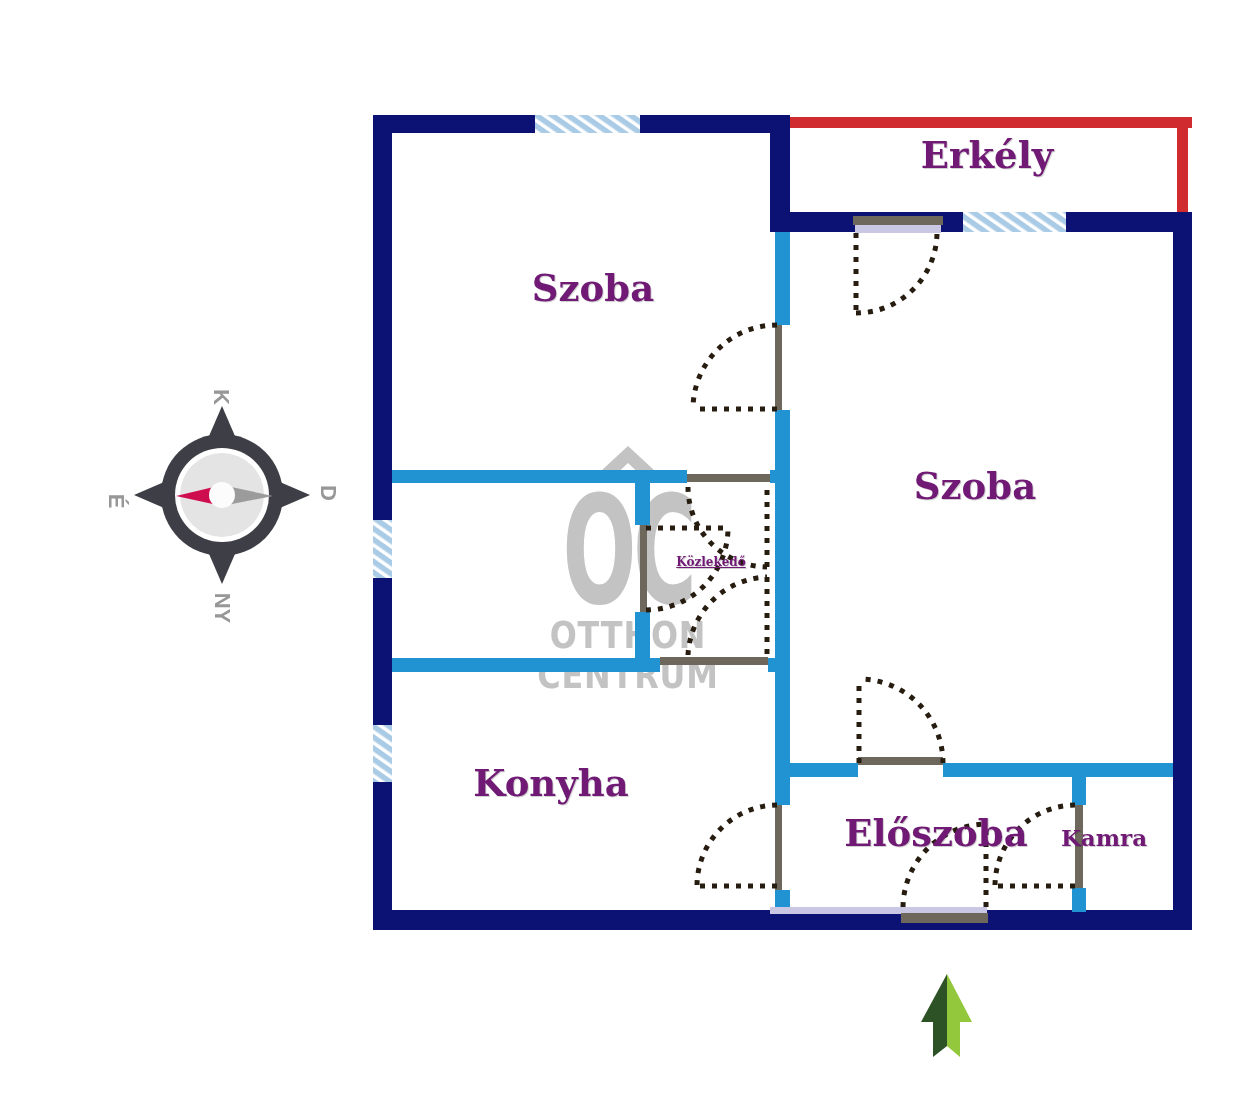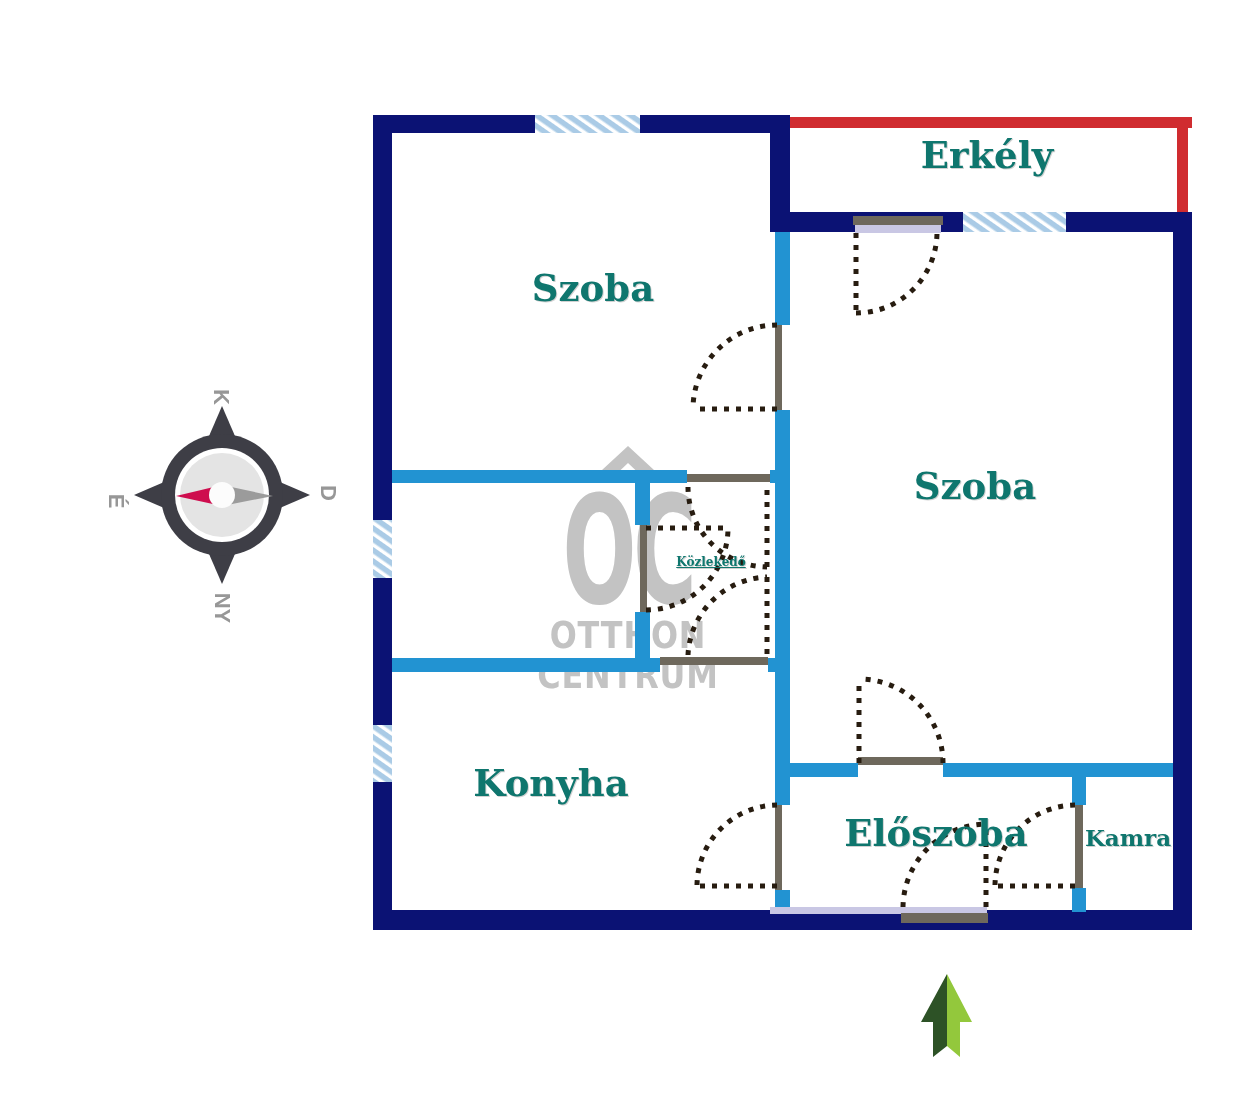--- a/index.html
+++ b/index.html
@@ -19,21 +19,21 @@
   .csouth{fill:var(--compass-needle-south);}
   .agdark{fill:var(--arrow-dark-green);}
   .aglight{fill:var(--arrow-light-green);}
   .wmfill{fill:var(--watermark);}
 
   
   .watermark-layer{position:absolute;left:0;top:8px;width:100%;height:100%;z-index:0;text-decoration:underline;}
   .plan-svg{z-index:1;}
   .label-layer{position:absolute;left:0;top:0;width:100%;height:100%;z-index:2;pointer-events:none;}
 
-  .room-label{position:absolute;transform:translate(-50%,-50%);color:#0f766e;
+  .room-label{position:absolute;transform:translate(-50%,-50%);color:#701a75;
               font-weight:700;white-space:nowrap;text-shadow:1px 1px 0 rgba(0,0,0,.18);}
   .lbl-36{font-size:37px;}
   .lbl-23{font-size:23px;}
   .lbl-20{font-size:12px;text-decoration:underline;}
 
   .wm-text{position:absolute;color:var(--watermark);font-family:"DejaVu Sans","Liberation Sans",sans-serif;
            font-weight:700;white-space:nowrap;}
   .wm-oc{left:628px;top:468px;font-size:150px;line-height:1;letter-spacing:-6px;
          transform:translateX(-50%) scaleX(.58);transform-origin:center top;}
   .wm-line1{left:628px;top:606px;font-size:37px;transform:translateX(-50%) scaleX(.86);letter-spacing:1px;}
@@ -160,21 +160,21 @@
     </g>
   </svg>
 
   <div class="label-layer">
     <div class="room-label lbl-36" style="left:593px;top:288px;">Szoba</div>
     <div class="room-label lbl-36" style="left:987px;top:155px;">Erkély</div>
     <div class="room-label lbl-36" style="left:975px;top:486px;">Szoba</div>
     <div class="room-label lbl-20" style="left:711px;top:562px;">Közlekedő</div>
     <div class="room-label lbl-36" style="left:936px;top:833px;">Előszoba</div>
     <div class="room-label lbl-36" style="left:551px;top:783px;">Konyha</div>
-    <div class="room-label lbl-23" style="left:1128px;top:837px;">Kamra</div>
+    <div class="room-label lbl-23" style="left:1104px;top:837px;">Kamra</div>
 
     <div class="compass-letter" style="left:221px;top:397px;">K</div>
     <div class="compass-letter" style="left:328px;top:493px;">D</div>
     <div class="compass-letter" style="left:222px;top:608px;">NY</div>
     <div class="compass-letter" style="left:116px;top:501px;">É</div>
   </div>
 
 </div>
 
 </body></html>

